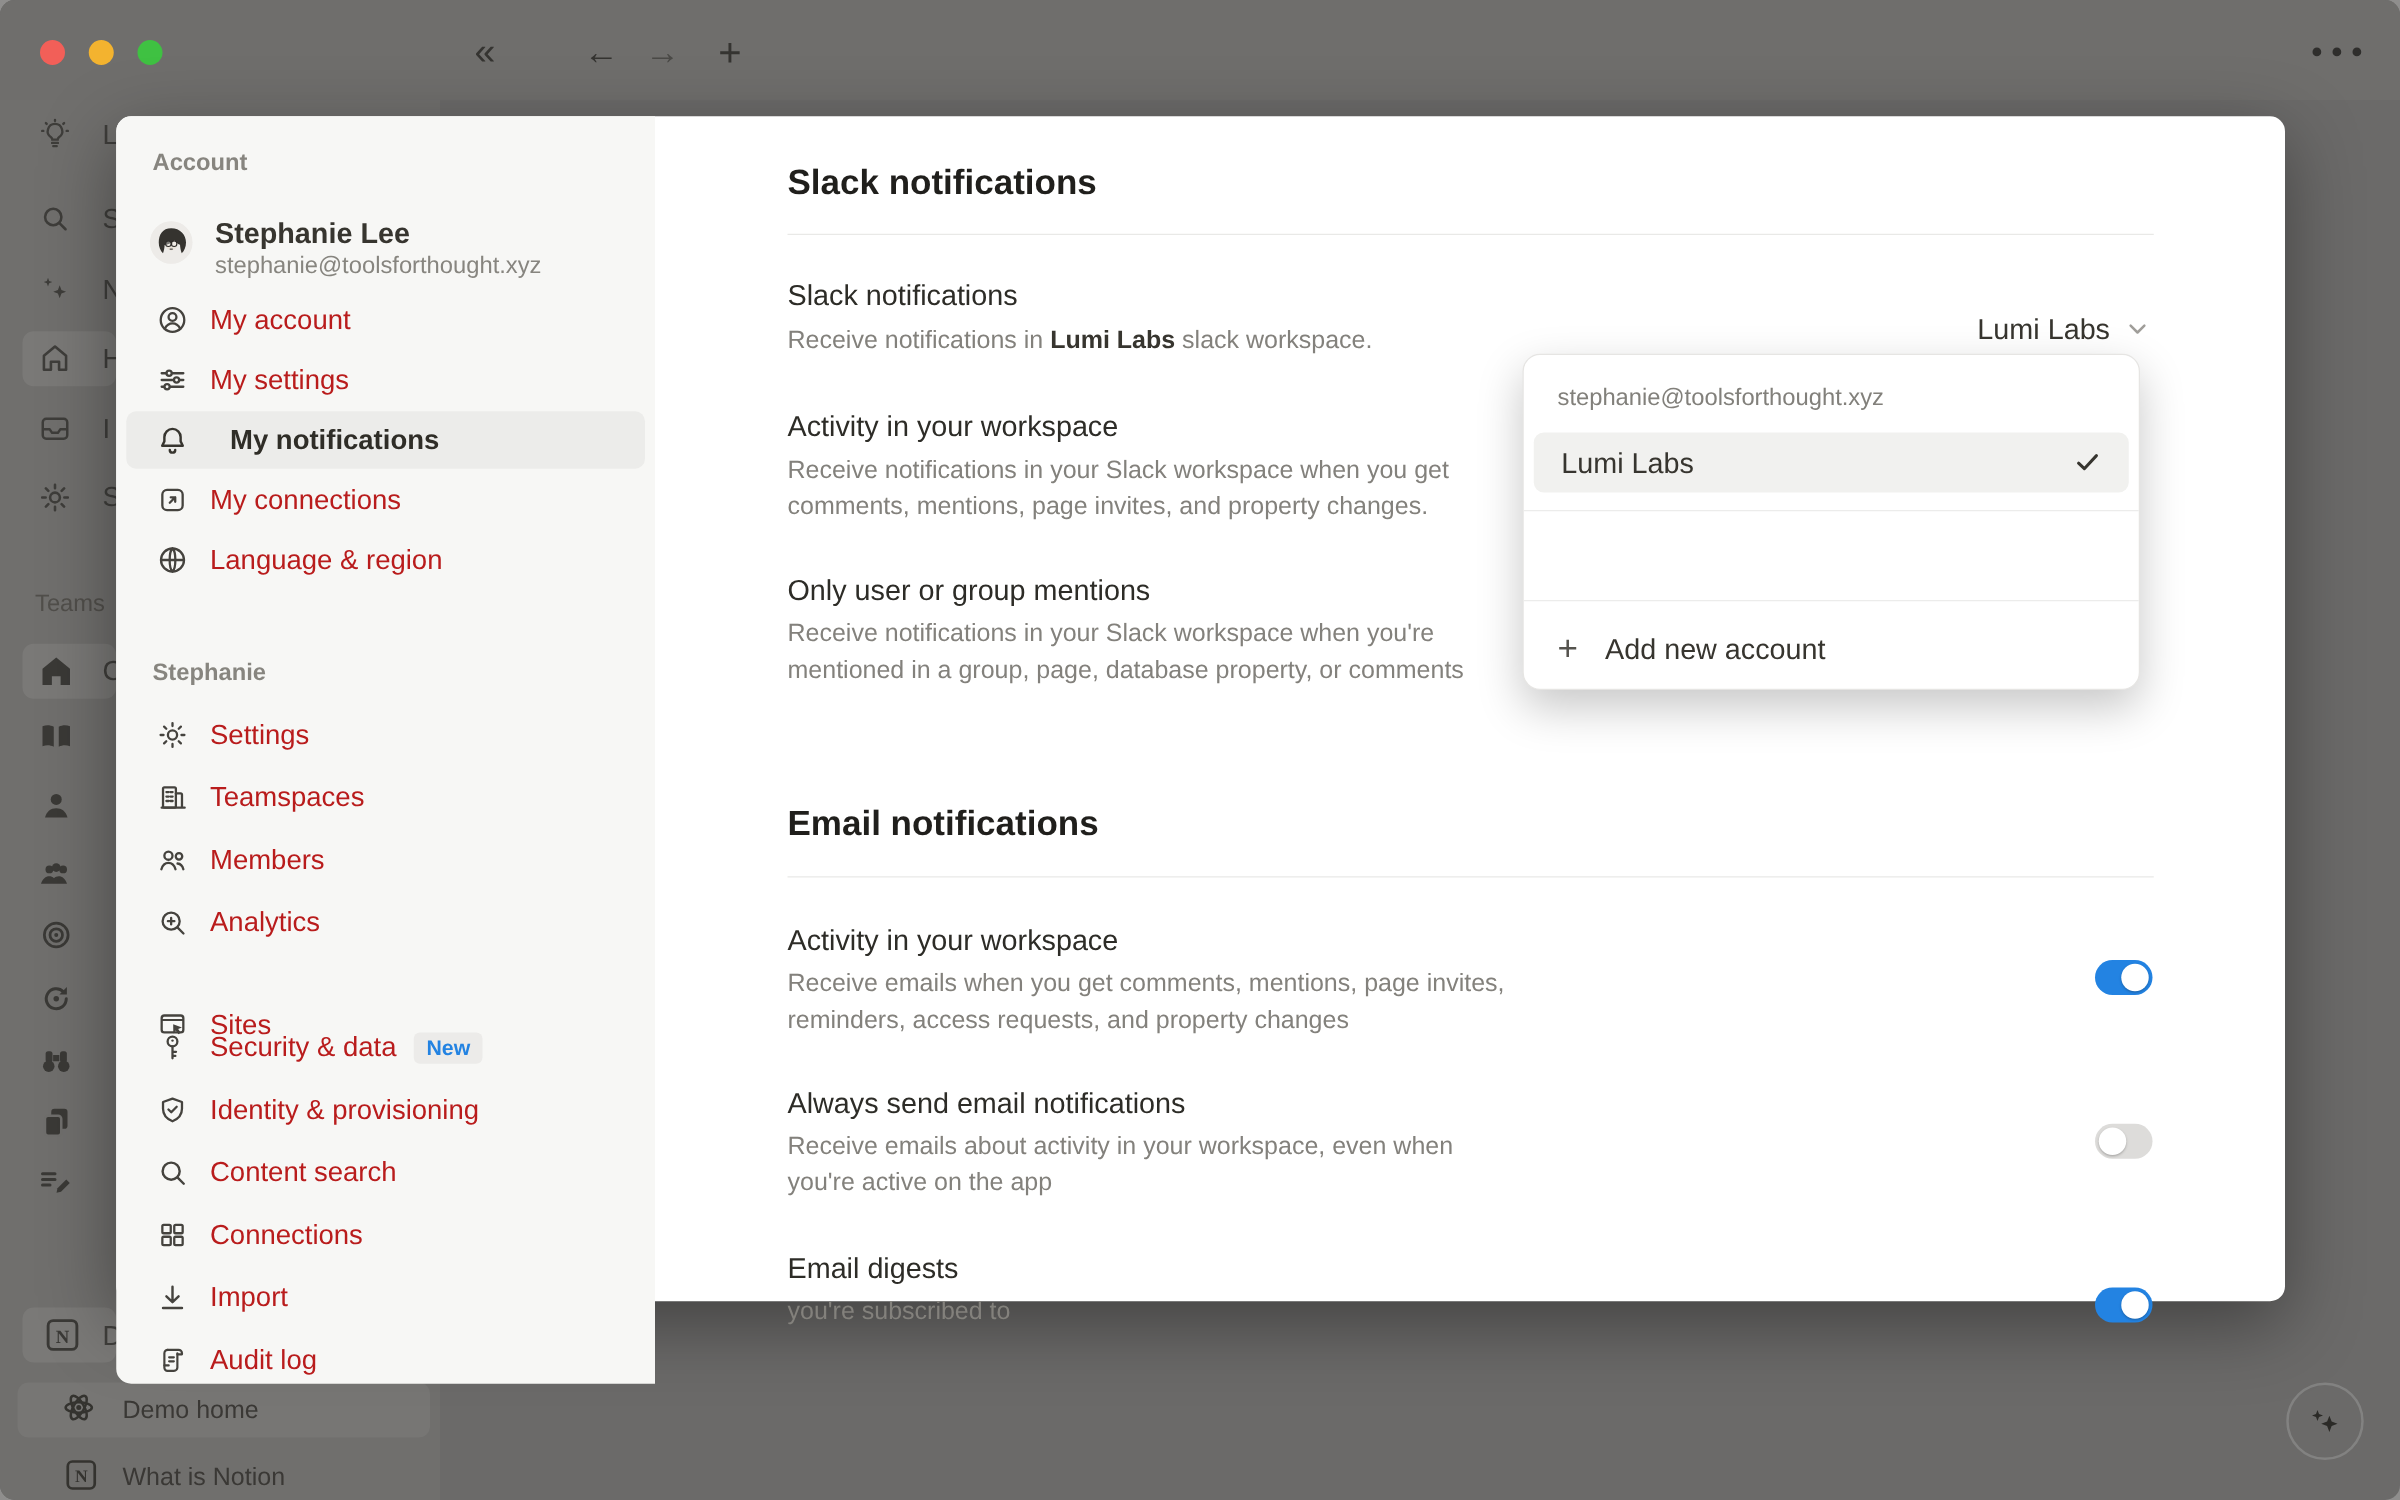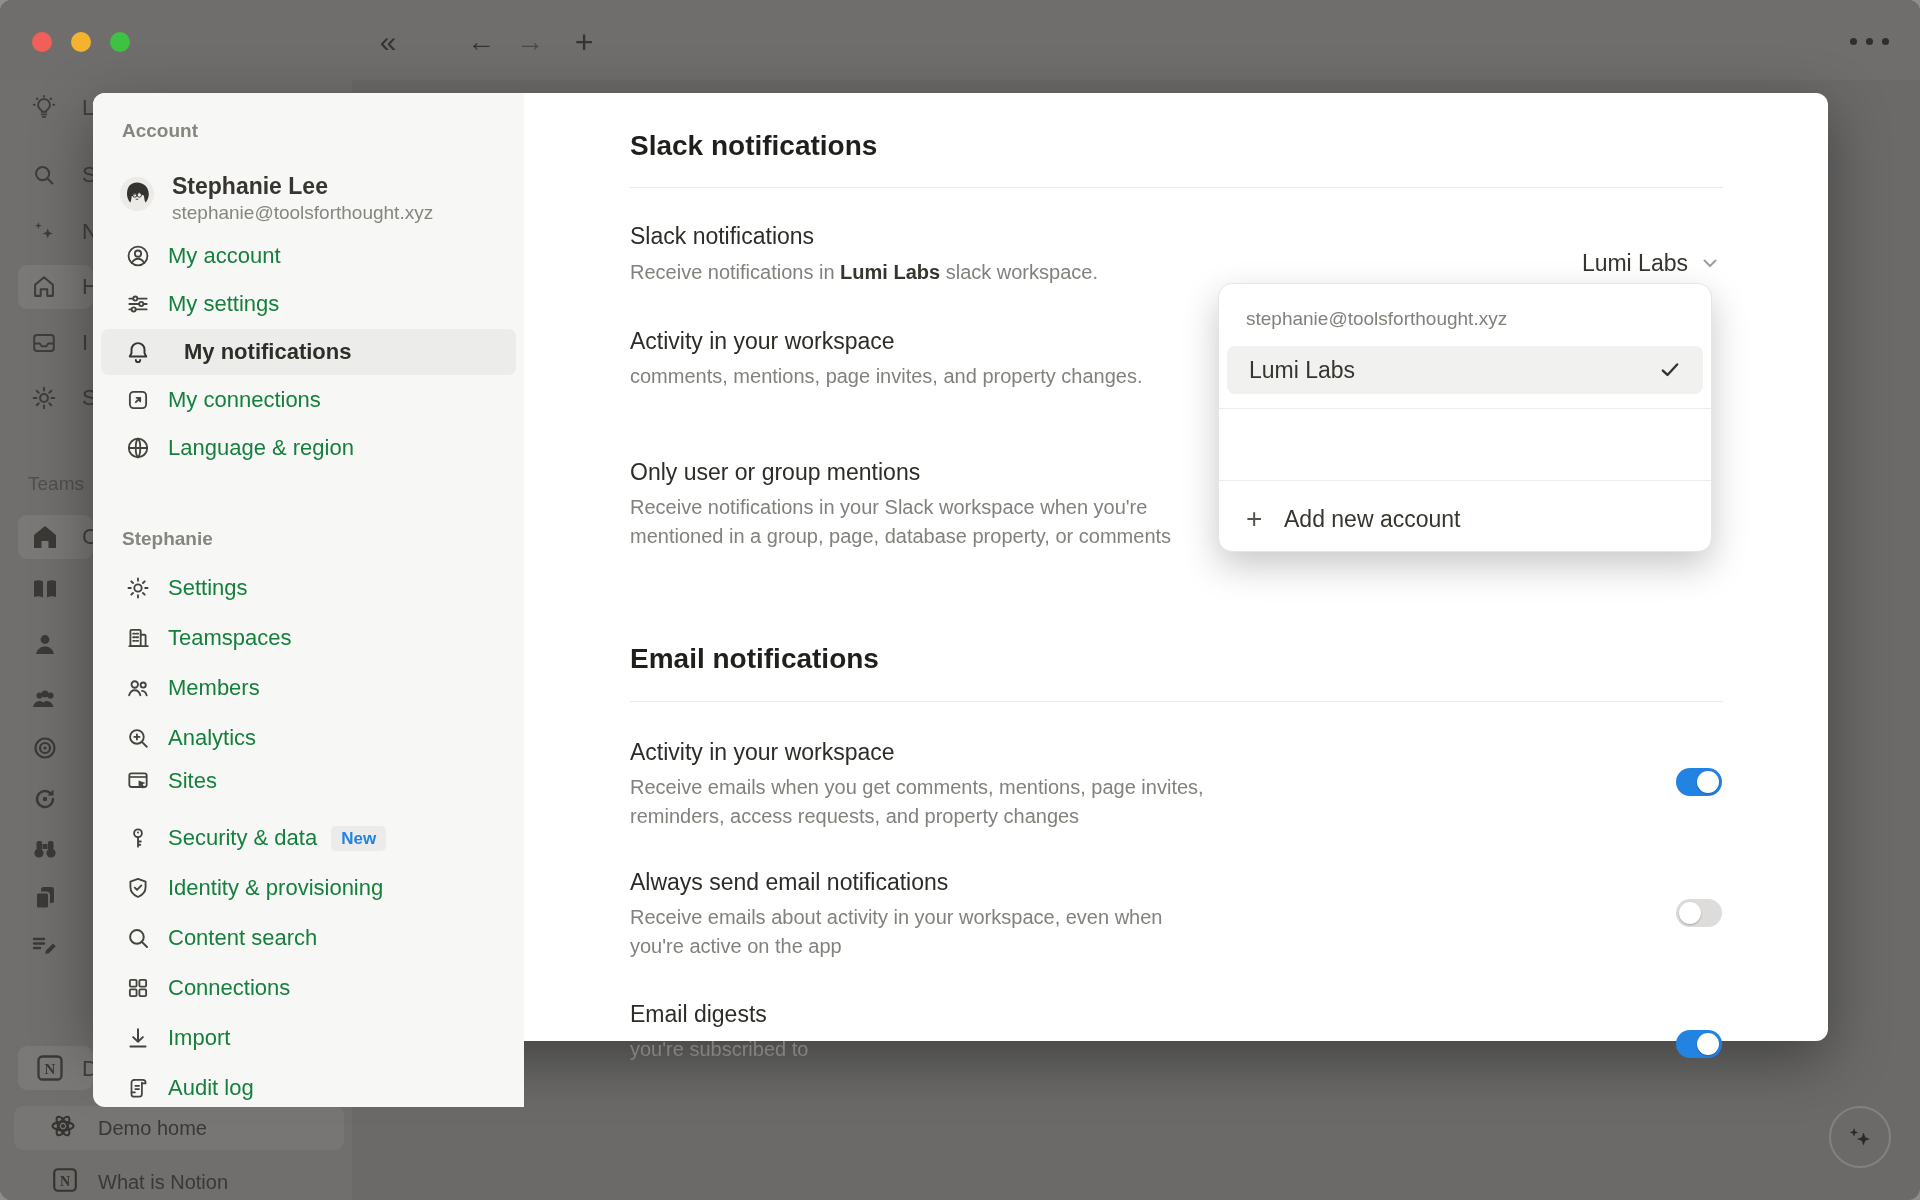--- a/index.html
+++ b/index.html
@@ -21,21 +21,21 @@
   .bpage-label{position:absolute;left:98px;color:#3a3835;font-size:20px;font-weight:500;line-height:30px;}
   
   .modal{position:absolute;left:93px;top:93px;width:1735px;height:948px;background:#ffffff;border-radius:12px;box-shadow:0 18px 60px rgba(0,0,0,0.38);z-index:10;}
   .msidebar{position:absolute;left:0;top:0;width:431px;height:1014px;background:#f7f7f5;border-radius:12px 0 0 12px;}
   .shead{position:absolute;left:29px;color:#87857f;font-size:19px;font-weight:700;line-height:22px;}
   .uavatar{position:absolute;left:27px;top:84px;width:34px;height:34px;border-radius:50%;overflow:hidden;background:#edebe8;}
   .uname{position:absolute;left:79px;top:80px;color:#37352f;font-size:23px;font-weight:700;line-height:26px;}
   .uemail{position:absolute;left:79px;top:108px;color:#87857f;font-size:19px;line-height:24px;}
   .srow{position:absolute;left:8px;right:8px;height:46px;border-radius:8px;display:flex;align-items:center;padding-left:24px;box-sizing:border-box;}
   .srow .sic{flex:0 0 26px;margin-right:17px;}
-  .slabel{color:#15803d;font-size:22px;white-space:nowrap;}
+  .slabel{color:#b91c1c;font-size:22px;white-space:nowrap;}
   .srow.active{background:#ececea;}
   .srow.active .slabel{font-weight:700;color:#2f2d27;margin-left:16px;}
   .badge{margin-left:14px;background:#ecebe9;color:#2383e2;font-size:17px;font-weight:600;padding:3px 10px;border-radius:5px;line-height:19px;}
   
   .mcontent{position:absolute;left:431px;top:0;right:0;bottom:0;}
   .h1{position:absolute;left:106px;color:#201f1c;font-size:28px;font-weight:700;line-height:34px;}
   .hr{position:absolute;left:106px;right:105px;height:1px;background:#e9e9e7;}
   .ctitle{position:absolute;left:106px;color:#2d2c27;font-size:23px;line-height:28px;}
   .cdesc{position:absolute;left:106px;color:#83817c;font-size:20px;line-height:29px;}
   .cdesc b{color:#37352f;font-weight:700;}
@@ -287,21 +287,21 @@
       </div>
       <div class="srow" style="top:572px">
         <svg class="sic" width="26" height="26" viewBox="0 0 24 24" fill="none" stroke="#45433e" stroke-width="1.7" stroke-linecap="round">
             <circle cx="9" cy="8.8" r="3"></circle>
             <path d="M3.8 18.8c.9-3.1 2.9-4.7 5.2-4.7s4.3 1.6 5.2 4.7"></path>
             <circle cx="16.8" cy="9.3" r="2.4"></circle>
             <path d="M15.7 14.6c2.1.2 3.7 1.7 4.3 4.2"></path>
           </svg>
         <span class="slabel">Members</span>
       </div>
-      <div class="srow" style="top:665px">
+      <div class="srow" style="top:704px">
         <svg class="sic" width="26" height="26" viewBox="0 0 24 24">
             <rect x="4" y="5" width="16" height="12.5" rx="2" fill="none" stroke="#45433e" stroke-width="1.7"></rect>
             <path d="M4 8.3h16" stroke="#45433e" stroke-width="1.5"></path>
             <path d="M12.5 11.5l6.5 2.4-2.8 1.1 1.9 2.8-1.7 1.1-1.9-2.8-1.9 2.1z" fill="#45433e"></path>
           </svg>
         <span class="slabel">Sites</span>
       </div>
       <div class="srow" style="top:722px">
         <svg class="sic" width="26" height="26" viewBox="0 0 24 24" fill="none" stroke="#45433e" stroke-width="1.7" stroke-linecap="round">
             <circle cx="12" cy="7.6" r="3.6"></circle>
@@ -359,20 +359,21 @@
       <div class="cdesc" style="top:165px"><span>Receive notifications in </span><b>Lumi Labs</b><span> slack workspace.</span></div>
       <div class="ws-control" style="top:156px">
         <span>Lumi Labs</span>
         <svg width="20" height="20" viewBox="0 0 20 20" fill="none" stroke="#a09e9a" stroke-width="2" stroke-linecap="round" stroke-linejoin="round">
             <path d="M4.5 7.5l5.5 5.5 5.5-5.5"></path>
           </svg>
       </div>
 
       <div class="ctitle" style="top:234px">Activity in your workspace</div>
       <div class="cdesc" style="top:269px">
+        <div>Receive notifications in your Slack workspace when you get</div>
         <div>comments, mentions, page invites, and property changes.</div>
       </div>
 
       <div class="ctitle" style="top:365px">Only user or group mentions</div>
       <div class="cdesc" style="top:400px">
         <div>Receive notifications in your Slack workspace when you're</div>
         <div>mentioned in a group, page, database property, or comments</div>
       </div>
 
       <div class="h1" style="top:549px">Email notifications</div>

